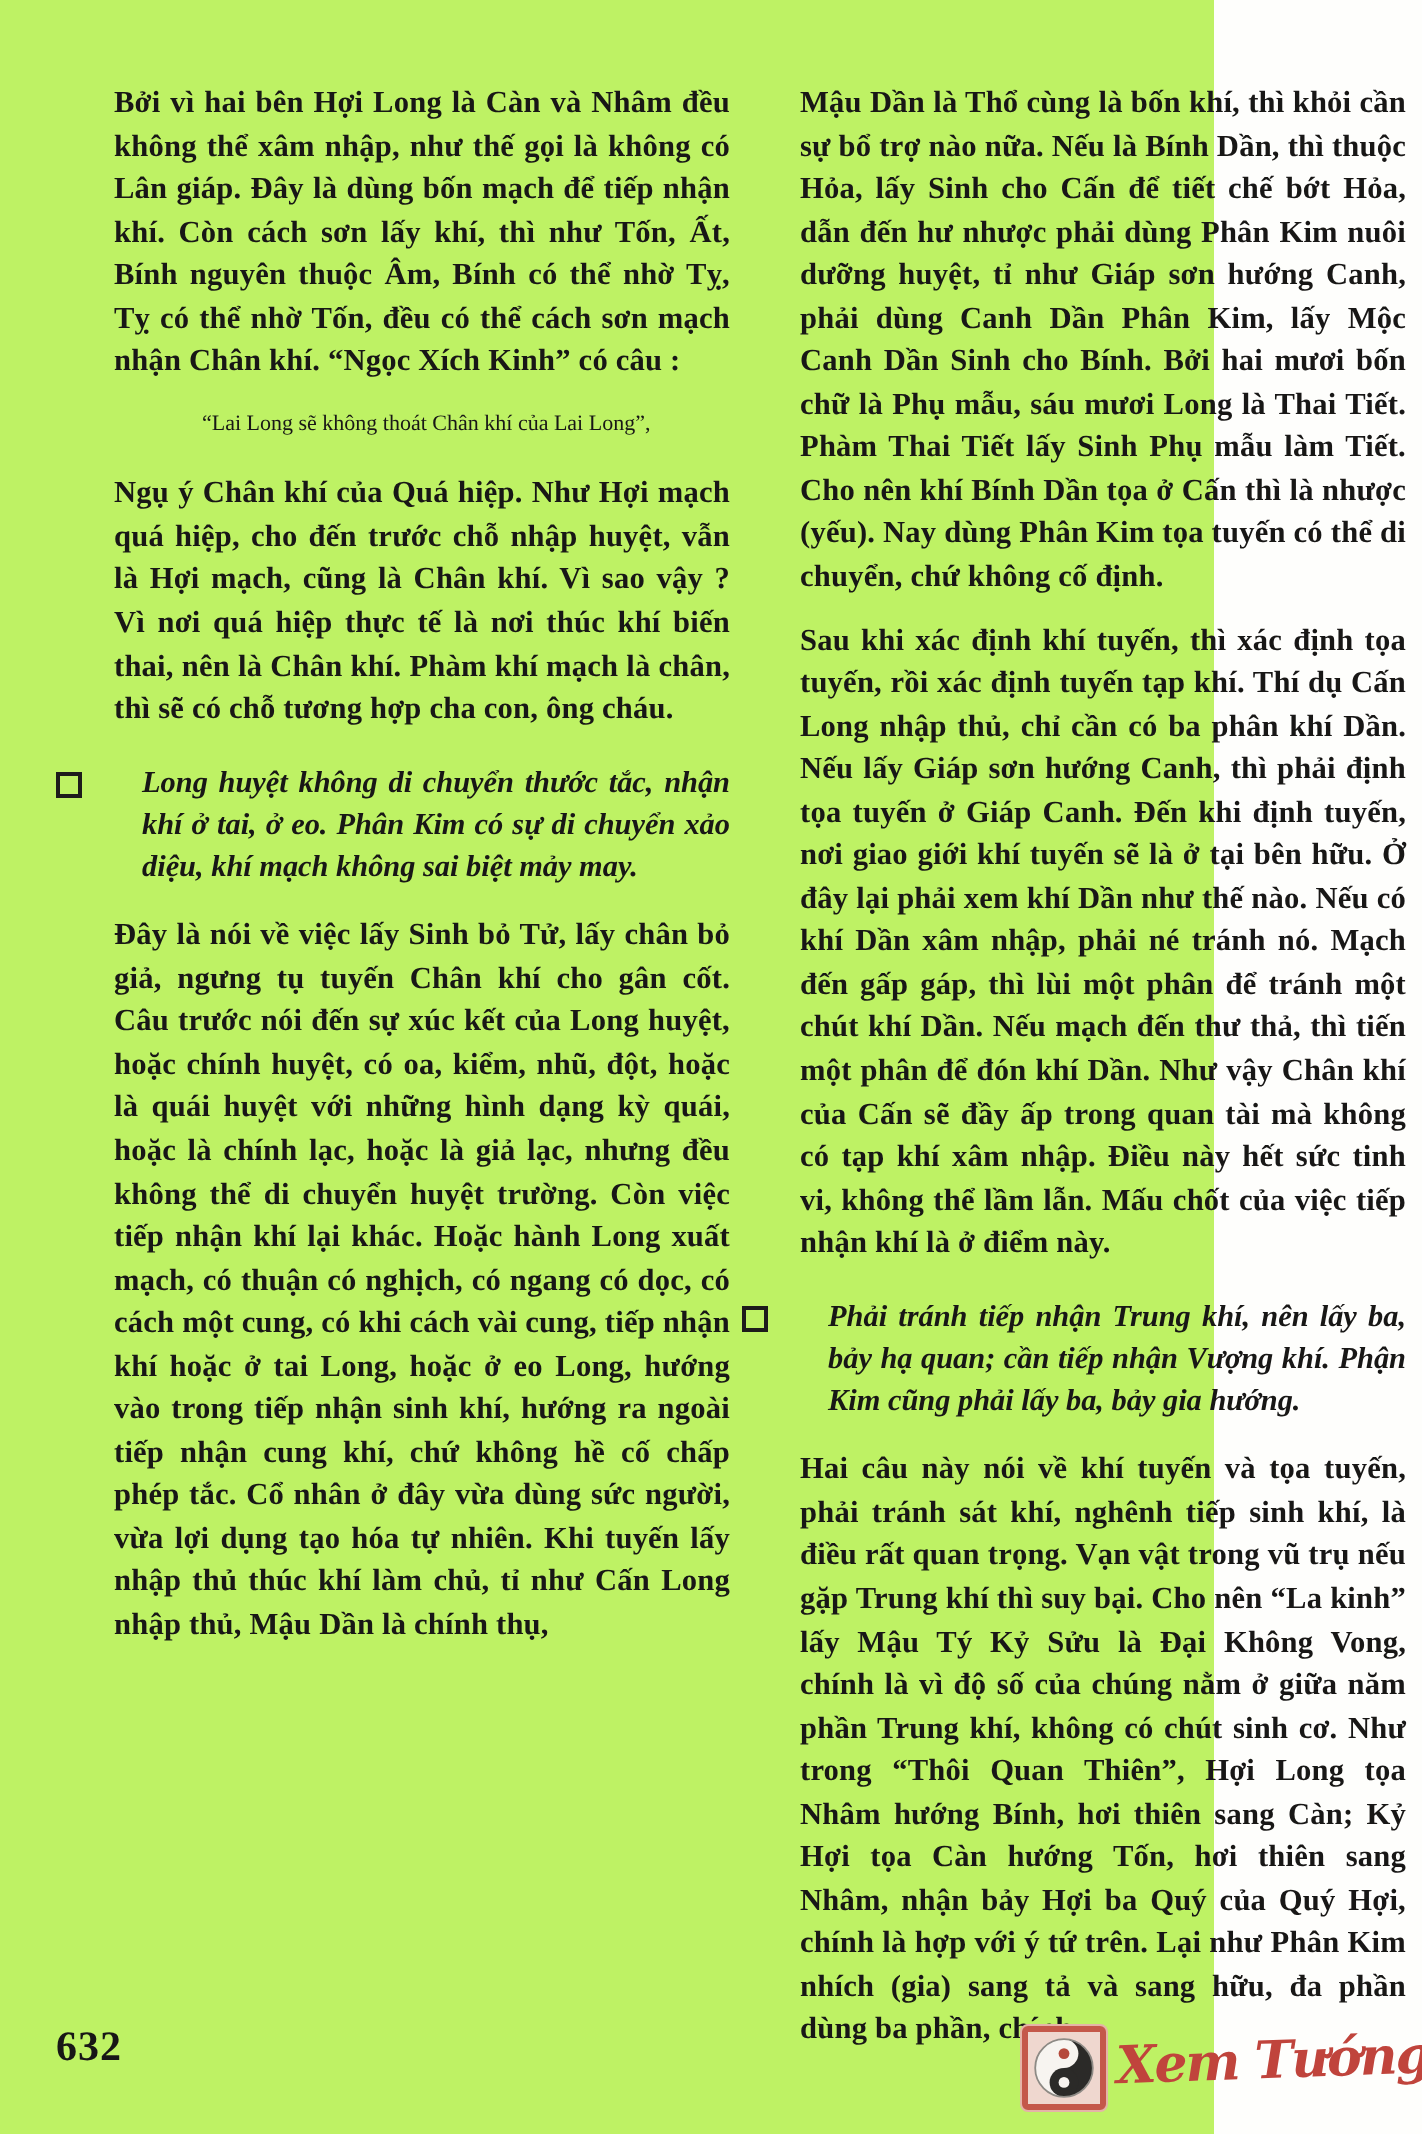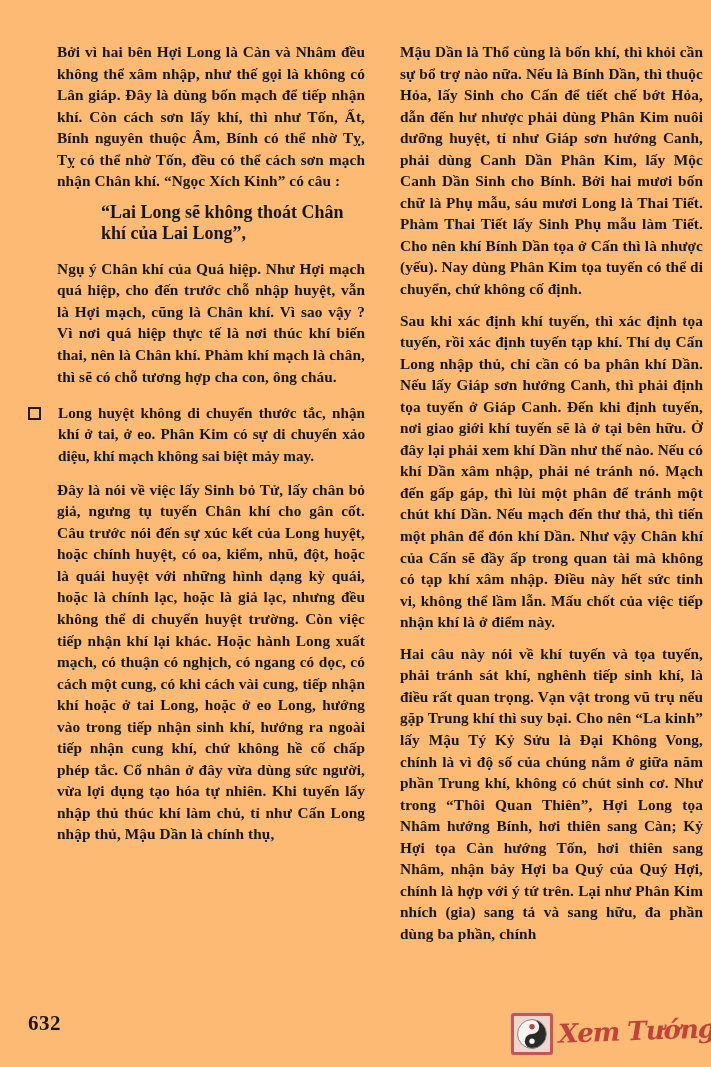--- a/index.html
+++ b/index.html
@@ -3,54 +3,55 @@
 <meta charset="utf-8">
 <style>
   html, body { margin:0; padding:0; }
   body {
     width:711px; height:1067px;
     background:#fefefc;
     font-family:"Liberation Serif", serif;
     color:#181716;
     overflow:hidden;
   }
-  .page { position:relative; width:711px; height:1067px; background:#fdba74; }
+  .page { position:relative; width:607px; height:1067px; background:#bef264; }
 
   .cols { position:absolute; top:41px; left:57px; display:flex; gap:35px; }
   .col { display:block; }
   .col-left  { width:308px; }
   .col-right { width:303px; }
 
   .para {
     margin:0 0 10px 0;
     font-size:15.3px;
     line-height:21.55px;
     text-align:justify;
     font-weight:bold;
     letter-spacing:0.1px;
   }
   .quote {
     margin:3px 0 13px 44px;
-    font-size:18px;
+    font-size:11px;
     line-height:21.5px;
-    font-weight:bold;
+    font-weight:normal;
     text-align:left;
   }
   .bullet {
     display:flex;
     margin:15px 0 13px -29px;
   }
   .bullet .sq {
     width:9px; height:9px;
     border:2.2px solid #1d1c1b;
     margin-top:5px;
     flex:0 0 auto;
   }
   .bullet .btext {
-    margin-left:17px;
+    margin-left:30px;
+    font-style:italic;
     font-weight:bold;
     font-size:15.2px;
     line-height:21.2px;
     text-align:justify;
   }
 
   .page-number {
     position:absolute;
     left:28px; top:1011px;
     font-size:21px;
@@ -99,20 +100,24 @@
       <div class="bullet">
         <span class="sq"></span>
         <span class="btext">Long huyệt không di chuyển thước tắc, nhận khí ở tai, ở eo. Phân Kim có sự di chuyển xảo diệu, khí mạch không sai biệt mảy may.</span>
       </div>
       <p class="para">Đây là nói về việc lấy Sinh bỏ Tử, lấy chân bỏ giả, ngưng tụ tuyến Chân khí cho gân cốt. Câu trước nói đến sự xúc kết của Long huyệt, hoặc chính huyệt, có oa, kiểm, nhũ, đột, hoặc là quái huyệt với những hình dạng kỳ quái, hoặc là chính lạc, hoặc là giả lạc, nhưng đều không thể di chuyển huyệt trường. Còn việc tiếp nhận khí lại khác. Hoặc hành Long xuất mạch, có thuận có nghịch, có ngang có dọc, có cách một cung, có khi cách vài cung, tiếp nhận khí hoặc ở tai Long, hoặc ở eo Long, hướng vào trong tiếp nhận sinh khí, hướng ra ngoài tiếp nhận cung khí, chứ không hề cố chấp phép tắc. Cổ nhân ở đây vừa dùng sức người, vừa lợi dụng tạo hóa tự nhiên. Khi tuyến lấy nhập thủ thúc khí làm chủ, tỉ như Cấn Long nhập thủ, Mậu Dần là chính thụ,</p>
     </div>
 
     <div class="col col-right">
       <p class="para">Mậu Dần là Thổ cùng là bốn khí, thì khỏi cần sự bổ trợ nào nữa. Nếu là Bính Dần, thì thuộc Hỏa, lấy Sinh cho Cấn để tiết chế bớt Hỏa, dẫn đến hư nhược phải dùng Phân Kim nuôi dưỡng huyệt, tỉ như Giáp sơn hướng Canh, phải dùng Canh Dần Phân Kim, lấy Mộc Canh Dần Sinh cho Bính. Bởi hai mươi bốn chữ là Phụ mẫu, sáu mươi Long là Thai Tiết. Phàm Thai Tiết lấy Sinh Phụ mẫu làm Tiết. Cho nên khí Bính Dần tọa ở Cấn thì là nhược (yếu). Nay dùng Phân Kim tọa tuyến có thể di chuyển, chứ không cố định.</p>
       <p class="para">Sau khi xác định khí tuyến, thì xác định tọa tuyến, rồi xác định tuyến tạp khí. Thí dụ Cấn Long nhập thủ, chỉ cần có ba phân khí Dần. Nếu lấy Giáp sơn hướng Canh, thì phải định tọa tuyến ở Giáp Canh. Đến khi định tuyến, nơi giao giới khí tuyến sẽ là ở tại bên hữu. Ở đây lại phải xem khí Dần như thế nào. Nếu có khí Dần xâm nhập, phải né tránh nó. Mạch đến gấp gáp, thì lùi một phân để tránh một chút khí Dần. Nếu mạch đến thư thả, thì tiến một phân để đón khí Dần. Như vậy Chân khí của Cấn sẽ đầy ấp trong quan tài mà không có tạp khí xâm nhập. Điều này hết sức tinh vi, không thể lầm lẫn. Mấu chốt của việc tiếp nhận khí là ở điểm này.</p>
+      <div class="bullet">
+        <span class="sq"></span>
+        <span class="btext">Phải tránh tiếp nhận Trung khí, nên lấy ba, bảy hạ quan; cần tiếp nhận Vượng khí. Phận Kim cũng phải lấy ba, bảy gia hướng.</span>
+      </div>
       <p class="para">Hai câu này nói về khí tuyến và tọa tuyến, phải tránh sát khí, nghênh tiếp sinh khí, là điều rất quan trọng. Vạn vật trong vũ trụ nếu gặp Trung khí thì suy bại. Cho nên “La kinh” lấy Mậu Tý Kỷ Sửu là Đại Không Vong, chính là vì độ số của chúng nằm ở giữa năm phần Trung khí, không có chút sinh cơ. Như trong “Thôi Quan Thiên”, Hợi Long tọa Nhâm hướng Bính, hơi thiên sang Càn; Kỷ Hợi tọa Càn hướng Tốn, hơi thiên sang Nhâm, nhận bảy Hợi ba Quý của Quý Hợi, chính là hợp với ý tứ trên. Lại như Phân Kim nhích (gia) sang tả và sang hữu, đa phần dùng ba phần, chính</p>
     </div>
 
   </div>
 
   <div class="page-number">632</div>
 
   <div class="watermark">
     <div class="wm-box">
       <svg width="30" height="30" viewBox="0 0 100 100">

